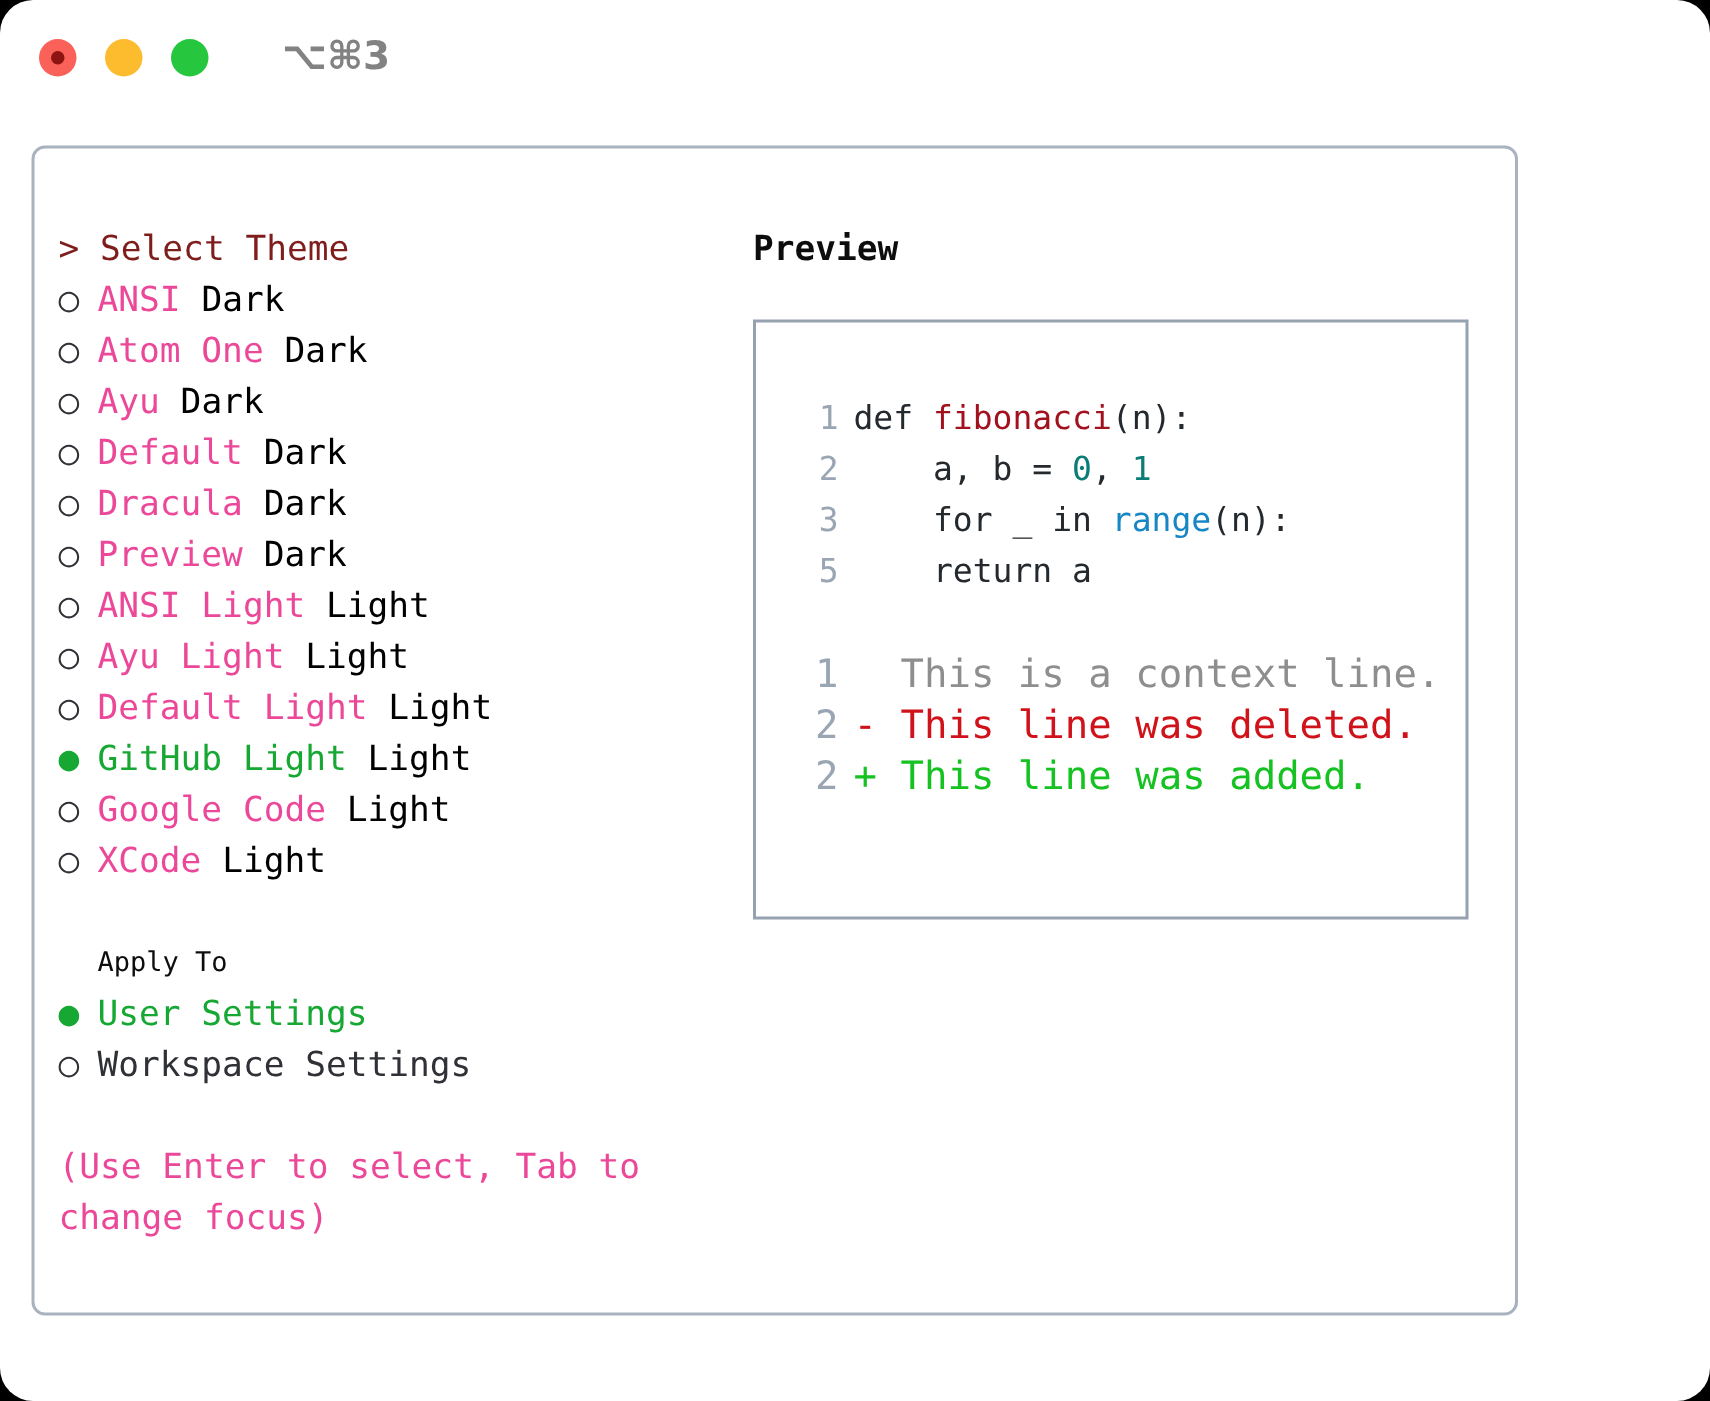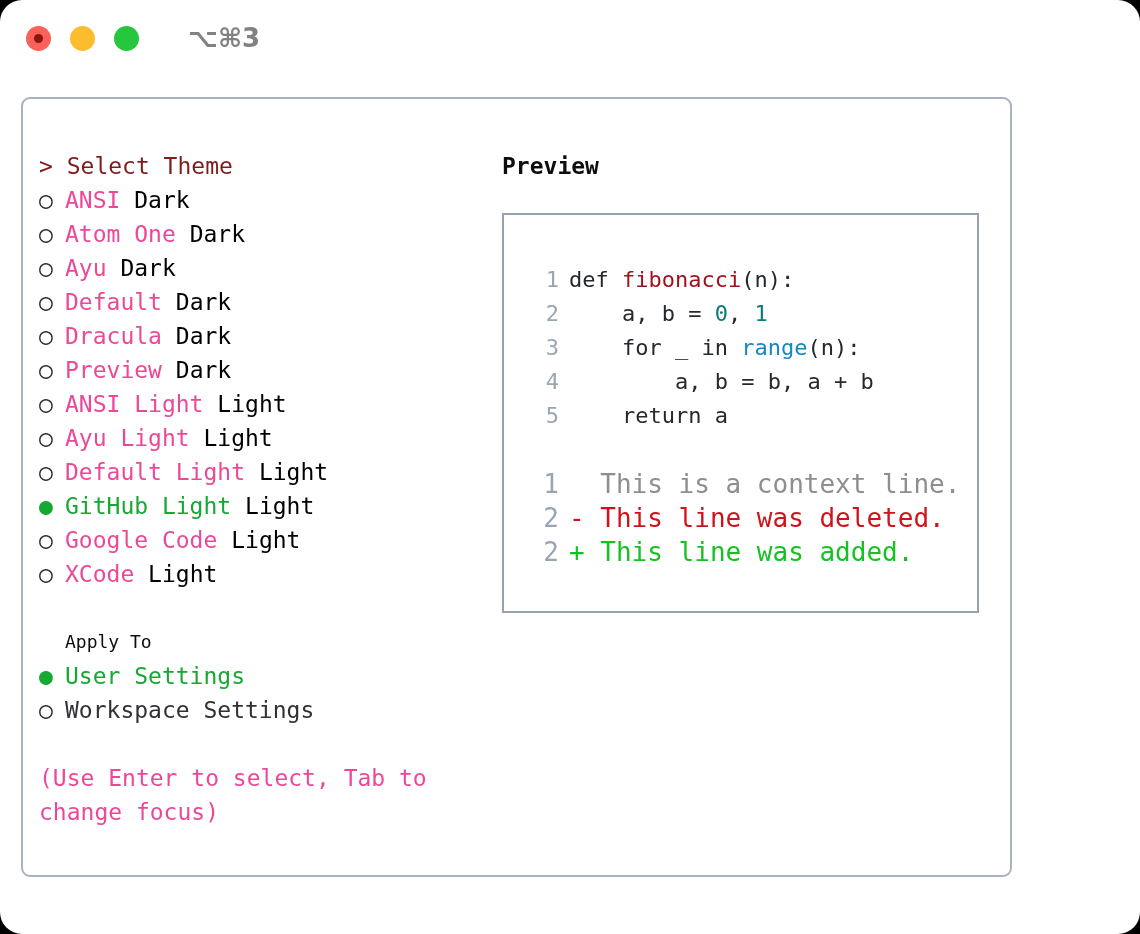--- a/index.html
+++ b/index.html
@@ -251,21 +251,20 @@
         <div class="hint">(Use Enter to select, Tab to change focus)</div>
       </div>
 
       <div class="right-col">
         <div class="preview-title">Preview</div>
         <div class="preview-box">
           <div id="code-block">
               <div class="code-line"><span class="ln">1</span><span class="tok-plain">def </span><span class="tok-fn">fibonacci</span><span class="tok-plain">(n):</span></div>
               <div class="code-line"><span class="ln">2</span><span class="tok-plain">    a, b = </span><span class="tok-num">0</span><span class="tok-plain">, </span><span class="tok-num">1</span></div>
               <div class="code-line"><span class="ln">3</span><span class="tok-plain">    for _ in </span><span class="tok-call">range</span><span class="tok-plain">(n):</span></div>
-              <div class="code-line"><span class="ln">4</span><span class="tok-plain">        a, b = b, a + b</span></div>
               <div class="code-line"><span class="ln">5</span><span class="tok-plain">    return a</span></div>
             </div>
           <div class="diff-gap"></div>
           <div id="diff-block">
               <div class="diff-line context"><span class="ln">1</span><span> </span><span> This is a context line.</span></div>
               <div class="diff-line removed"><span class="ln">2</span><span>-</span><span> This line was deleted.</span></div>
               <div class="diff-line added"><span class="ln">2</span><span>+</span><span> This line was added.</span></div>
             </div>
         </div>
       </div>

